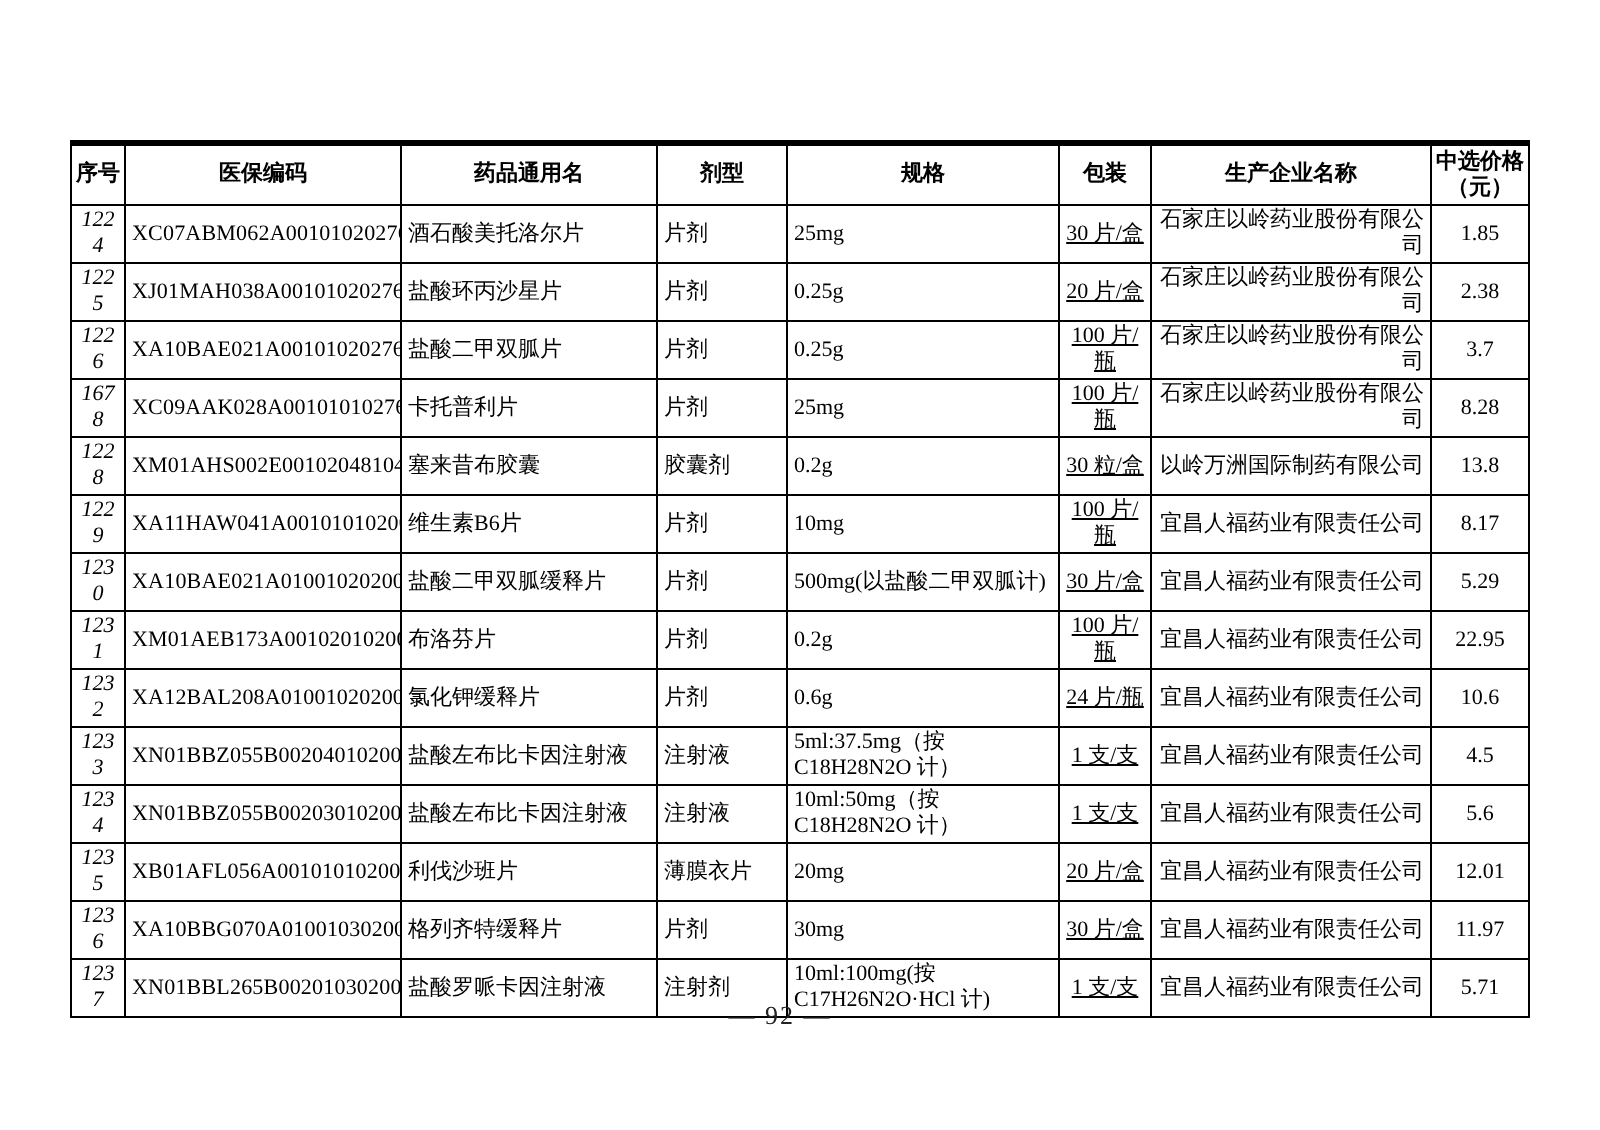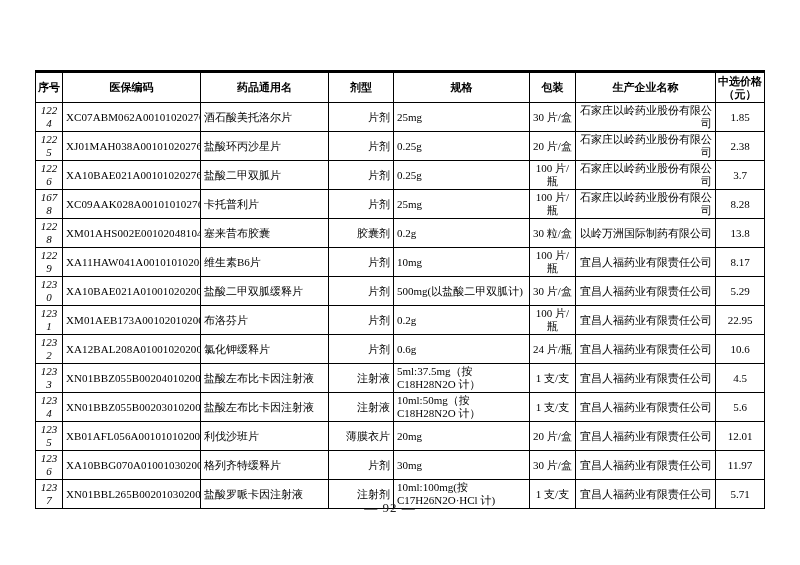--- a/index.html
+++ b/index.html
@@ -31,23 +31,23 @@
   table.price-table tbody td { height:25px; }
 
   
   .w0{width:27px}.w1{width:138px}.w2{width:128px}.w3{width:65px}
   .w4{width:136px}.w5{width:46px}.w6{width:140px}.w7{width:49px}
 
   
   td.c0{text-align:center; padding:1px 1px;font-style:italic;}
   td.c1{text-align:left; font-size:10px; white-space:nowrap; letter-spacing:0.1px;}
   td.c2{text-align:left;}
-  td.c3{text-align:right;font-family:Liberation Serif, serif;}
+  td.c3{text-align:left;font-family:Liberation Serif, serif;}
   td.c4{text-align:left; line-height:12.5px;}
-  td.c5{text-align:center; font-size:10px; padding:1px 1px; line-height:12.5px;}
+  td.c5{text-align:center; font-size:10px; padding:1px 1px; line-height:12.5px;text-decoration:underline;}
   td.c6{text-align:right; line-height:12.5px;}
   td.c7{text-align:center;margin-top:46px;}
 
   .page-footer {
     position:absolute; left:0; right:20px; top:500px;
     text-align:center; font-size:13px; color:#222;
     letter-spacing:1px;
   }
 </style>
 </head>

